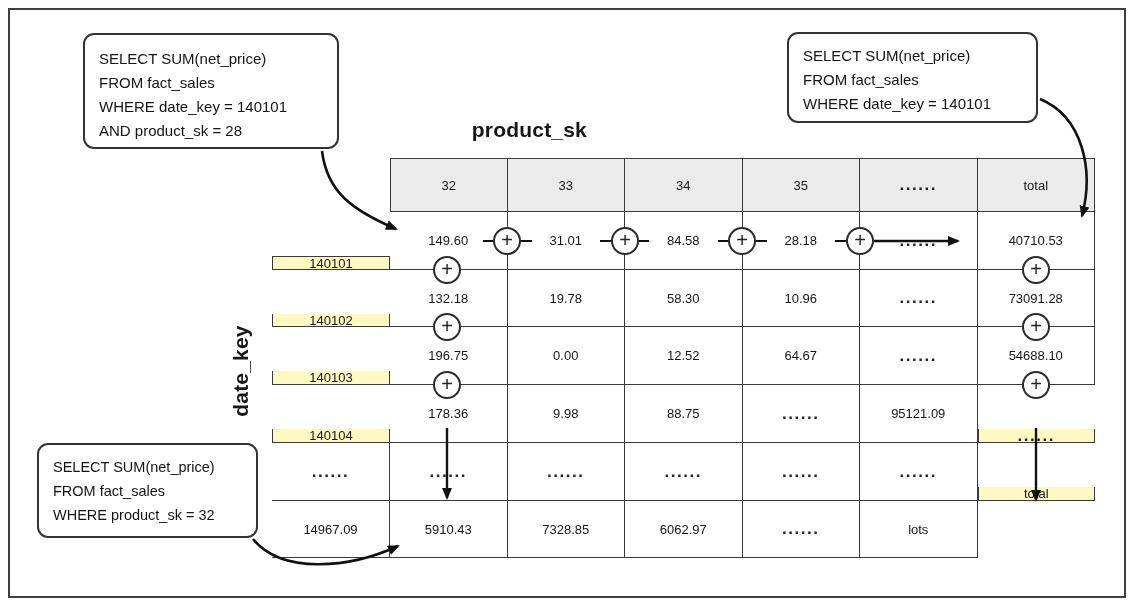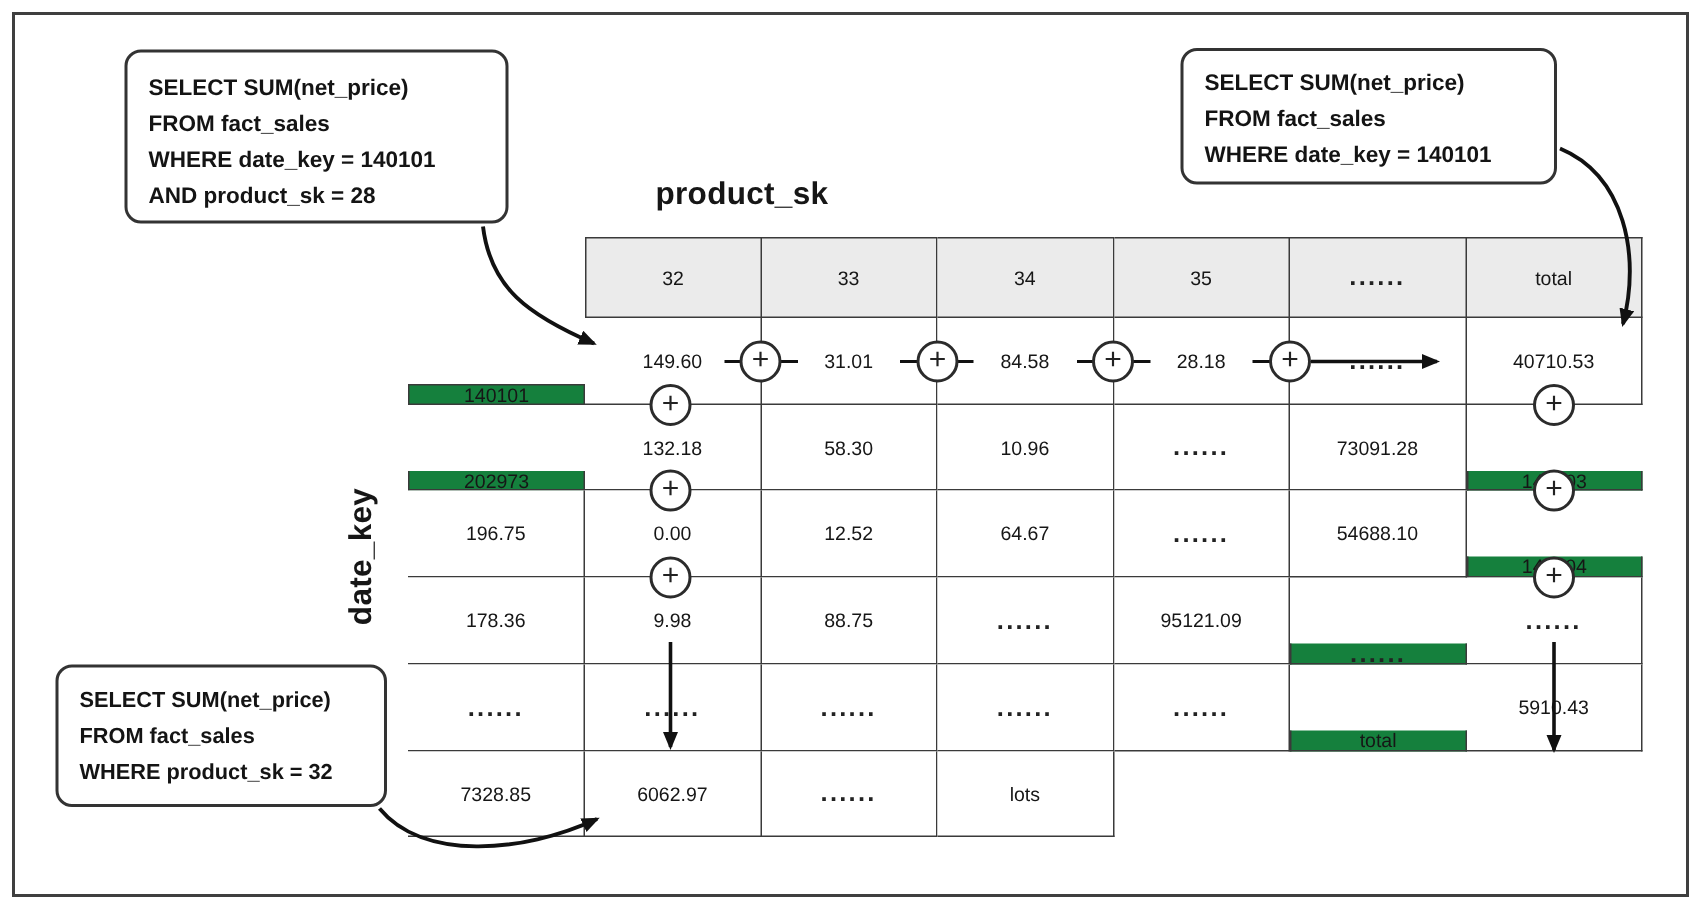--- a/index.html
+++ b/index.html
@@ -4,46 +4,46 @@
 <style>
   html,body{margin:0;padding:0;background:#fff;}
   .stage{
     position:relative;width:1134px;height:606px;background:#ffffff;
     font-family:"Liberation Sans","DejaVu Sans",sans-serif;color:#1a1a1a;overflow:hidden;
   }
   .outer-border{position:absolute;left:8px;top:8px;width:1114px;height:586px;border:2px solid #3f3f3f;}
 
   
   .axis-label{position:absolute;font-size:21px;font-weight:700;color:#161616;letter-spacing:0.2px;}
-  .product-label{left:437px;top:118px;width:150px;text-align:left;}
+  .product-label{left:437px;top:118px;width:150px;text-align:right;}
   .date-label{left:177px;top:358px;width:130px;height:26px;text-align:center;transform:rotate(-90deg);transform-origin:center;}
 
   
   .grid{
     position:absolute;left:272px;top:158px;
     display:grid;
     grid-template-columns:118px repeat(6,117.5px);
     grid-template-rows:54px 58px 57px 58px 58px 58px 57px;
   }
   .cell{
     box-sizing:border-box;display:flex;align-items:center;justify-content:center;
     font-size:13px;color:#161616;background:#fff;
     border-right:1.6px solid #3a3a3a;border-bottom:1.6px solid #3a3a3a;
   }
   .cell.corner{background:transparent;border:none;}
   .cell.ch{background:#ebebeb;border-top:1.6px solid #3a3a3a;}
   .cell.ch.first{border-left:1.6px solid #3a3a3a;}
-  .cell.rh{background:#15803d;border-left:1.6px solid #3a3a3a;margin-top:44px;}
+  .cell.rh{background:#fef9c3;border-left:1.6px solid #3a3a3a;margin-top:44px;}
   .cell.rh.first{border-top:1.6px solid #3a3a3a;}
   .cell.dots{letter-spacing:1.5px;font-weight:700;font-size:17px;color:#222;}
 
   
   .callout{
     position:absolute;background:#fff;border:2px solid #333;border-radius:11px;
-    font-size:15px;font-weight:700;line-height:24px;color:#141414;z-index:6;
+    font-size:15px;font-weight:400;line-height:24px;color:#141414;z-index:6;
     padding:10px 10px 8px 14px;box-sizing:border-box;
   }
   .callout-top-left{left:83px;top:33px;width:256px;height:116px;padding-top:12px;}
   .callout-top-right{left:787px;top:32px;width:251px;height:91px;}
   .callout-bottom-left{left:37px;top:443px;width:221px;height:95px;font-size:14.5px;}
 
   
   .overlay{position:absolute;left:0;top:0;width:1134px;height:606px;pointer-events:none;z-index:4;}
 
   
@@ -73,22 +73,23 @@
     <div class="cell ch">total</div>
 
     <div class="cell rh first">140101</div>
     <div class="cell">149.60</div>
     <div class="cell">31.01</div>
     <div class="cell">84.58</div>
     <div class="cell">28.18</div>
     <div class="cell dots">......</div>
     <div class="cell">40710.53</div>
 
-    <div class="cell rh">202973</div>
+    <div class="cell rh">140102</div>
     <div class="cell">132.18</div>
+    <div class="cell">19.78</div>
     <div class="cell">58.30</div>
     <div class="cell">10.96</div>
     <div class="cell dots">......</div>
     <div class="cell">73091.28</div>
 
     <div class="cell rh">140103</div>
     <div class="cell">196.75</div>
     <div class="cell">0.00</div>
     <div class="cell">12.52</div>
     <div class="cell">64.67</div>
@@ -104,20 +105,21 @@
 
     <div class="cell rh dots">......</div>
     <div class="cell dots">......</div>
     <div class="cell dots">......</div>
     <div class="cell dots">......</div>
     <div class="cell dots">......</div>
     <div class="cell dots">......</div>
     <div class="cell dots">......</div>
 
     <div class="cell rh">total</div>
+    <div class="cell">14967.09</div>
     <div class="cell">5910.43</div>
     <div class="cell">7328.85</div>
     <div class="cell">6062.97</div>
     <div class="cell dots">......</div>
     <div class="cell">lots</div>
   </div>
 
   <svg class="overlay" viewBox="0 0 1134 606">
     <defs>
       <marker id="ah" markerUnits="userSpaceOnUse" markerWidth="18" markerHeight="16" refX="10" refY="5" orient="auto">

